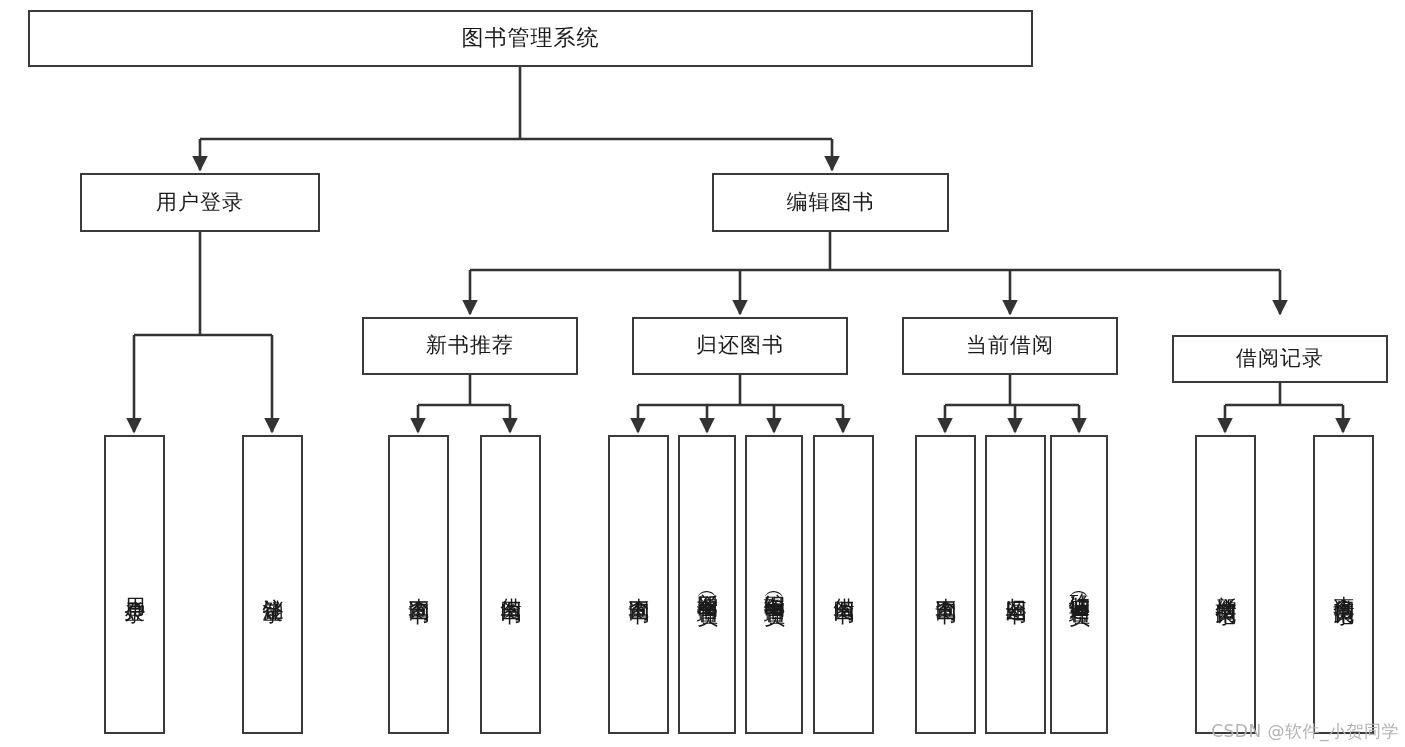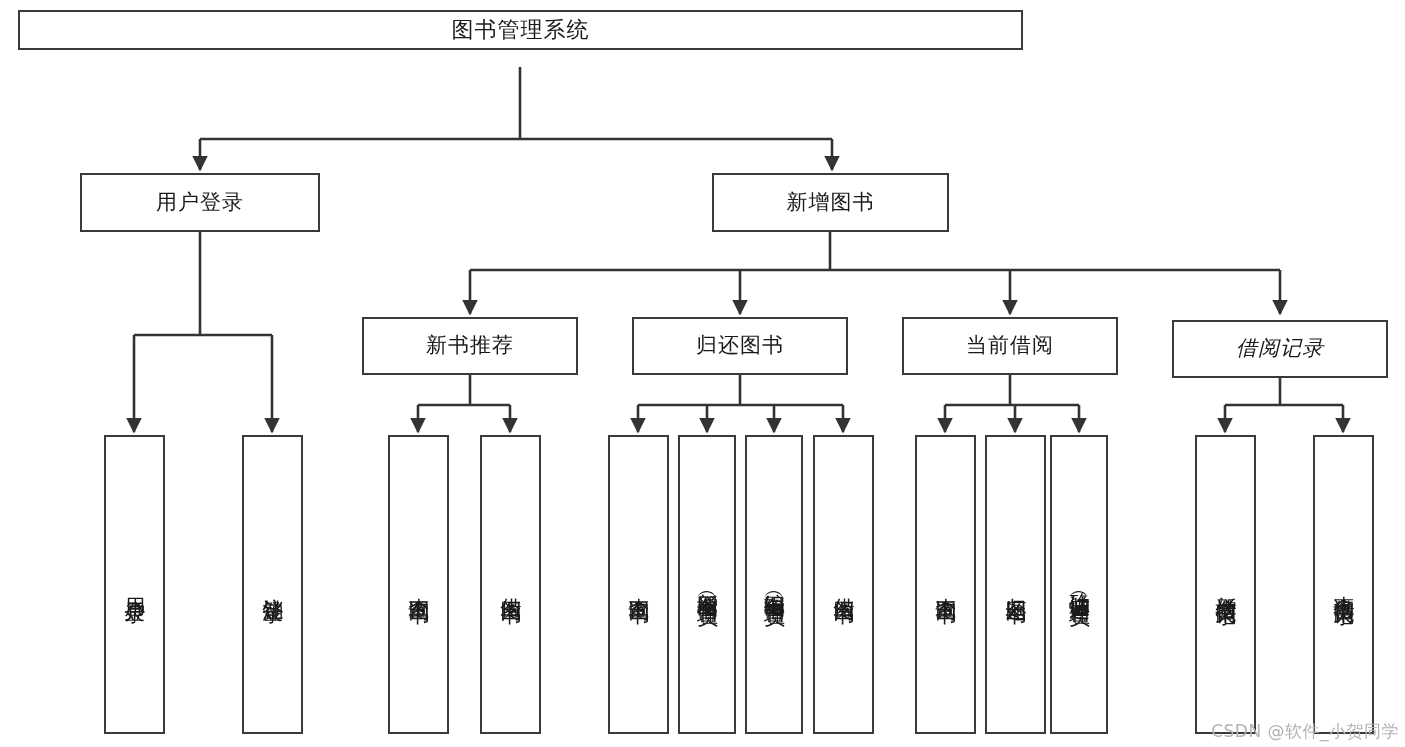--- a/index.html
+++ b/index.html
@@ -119,41 +119,41 @@
       <path d="M 1015 405 L 1015 432" marker-end="url(#arrow)"></path>
       <path d="M 1079 405 L 1079 432" marker-end="url(#arrow)"></path>
 
       <path d="M 1280 375 L 1280 405"></path>
       <path d="M 1225 405 L 1343 405"></path>
       <path d="M 1225 405 L 1225 432" marker-end="url(#arrow)"></path>
       <path d="M 1343 405 L 1343 432" marker-end="url(#arrow)"></path>
     </g>
   </svg>
 
-  <div class="node h-node root" style="left:18px; top:10px; width:1005px; height:40px;">
+  <div class="node h-node root" style="left:28px; top:10px; width:1005px; height:57px;">
     <span class="node-label">图书管理系统</span>
   </div>
 
   <div class="node h-node" style="left:80px; top:173px; width:240px; height:59px;">
     <span class="node-label">用户登录</span>
   </div>
   <div class="node h-node" style="left:712px; top:173px; width:237px; height:59px;">
-    <span class="node-label">新增图书</span>
+    <span class="node-label">编辑图书</span>
   </div>
 
   <div class="node h-node" style="left:362px; top:317px; width:216px; height:58px;">
     <span class="node-label">新书推荐</span>
   </div>
   <div class="node h-node" style="left:632px; top:317px; width:216px; height:58px;">
     <span class="node-label">归还图书</span>
   </div>
   <div class="node h-node" style="left:902px; top:317px; width:216px; height:58px;font-family:Liberation Serif, serif;">
     <span class="node-label">当前借阅</span>
   </div>
-  <div class="node h-node" style="left:1172px; top:320px; width:216px; height:58px;font-style:italic;">
+  <div class="node h-node" style="left:1172px; top:335px; width:216px; height:48px;">
     <span class="node-label">借阅记录</span>
   </div>
 
   <div class="node v-node" style="left:104px; top:435px; width:61px; height:299px;">
     <span class="node-label">用户登录</span>
   </div>
   <div class="node v-node" style="left:242px; top:435px; width:61px; height:299px;">
     <span class="node-label">注销登录</span>
   </div>
 

